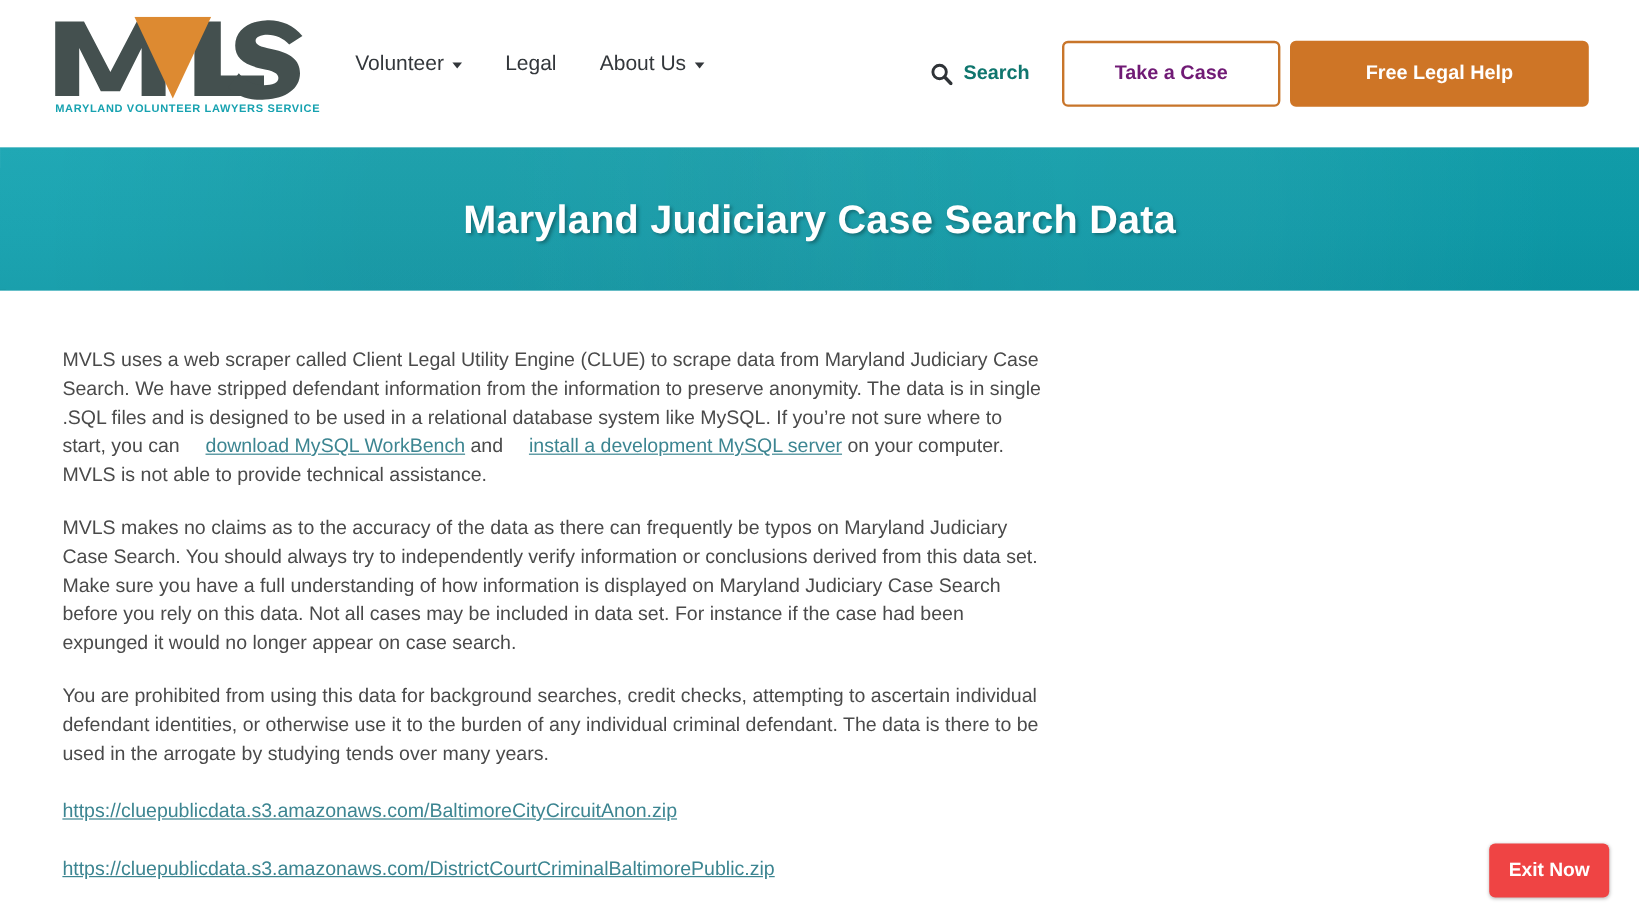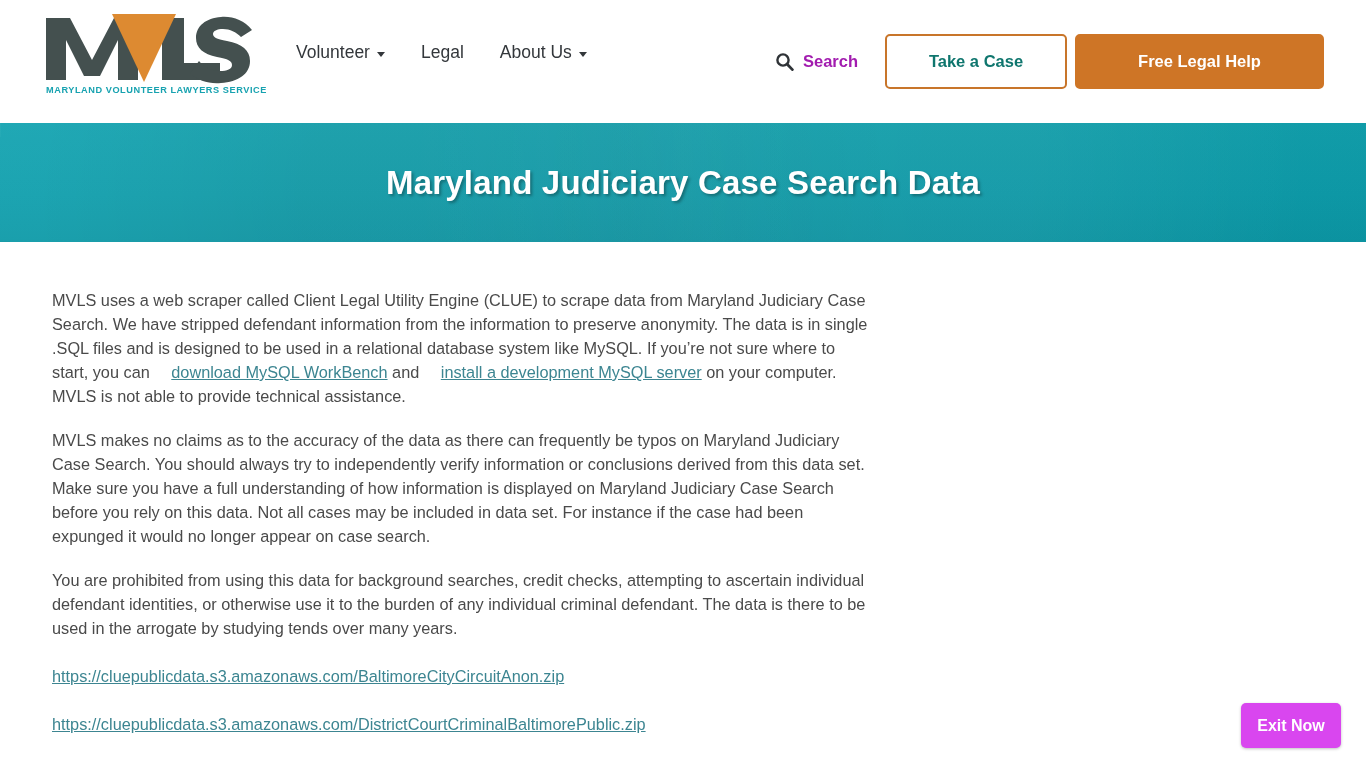--- a/index.html
+++ b/index.html
@@ -80,40 +80,40 @@
     display: flex;
     align-items: center;
     gap: 0;
   }
   .search-link {
     display: flex;
     align-items: center;
     gap: 9px;
     font-size: 16.5px;
     font-weight: bold;
-    color: #a21caf;
+    color: #0f766e;
     cursor: pointer;
     margin-right: 27px;
   }
   .search-icon svg { display: block; }
 
   .btn {
     display: inline-flex;
     align-items: center;
     justify-content: center;
     font-size: 16.5px;
     font-weight: bold;
     border-radius: 5px;
     cursor: pointer;
     white-space: nowrap;
   }
   .btn-outline {
     width: 182px; height: 55px;
     background: #ffffff;
-    color: #0f766e;
+    color: #701a75;
     border: 2px solid #C8752A;
     margin-right: 8px;
   }
   .btn-solid {
     width: 249px; height: 55px;
     background: #CE7526;
     color: #ffffff;
     border: 2px solid #CE7526;
   }
 
@@ -186,21 +186,21 @@
     cursor: pointer;
   }
 
   
   .exit-now {
     position: fixed;
     right: 25px;
     bottom: 20px;
     width: 100px;
     height: 45px;
-    background: #d946ef;
+    background: #ef4444;
     color: #ffffff;
     font-size: 16px;
     font-weight: bold;
     border-radius: 5px;
     display: flex;
     align-items: center;
     justify-content: center;
     cursor: pointer;
     box-shadow: 0 1px 3px rgba(0,0,0,0.25);
     z-index: 50;

